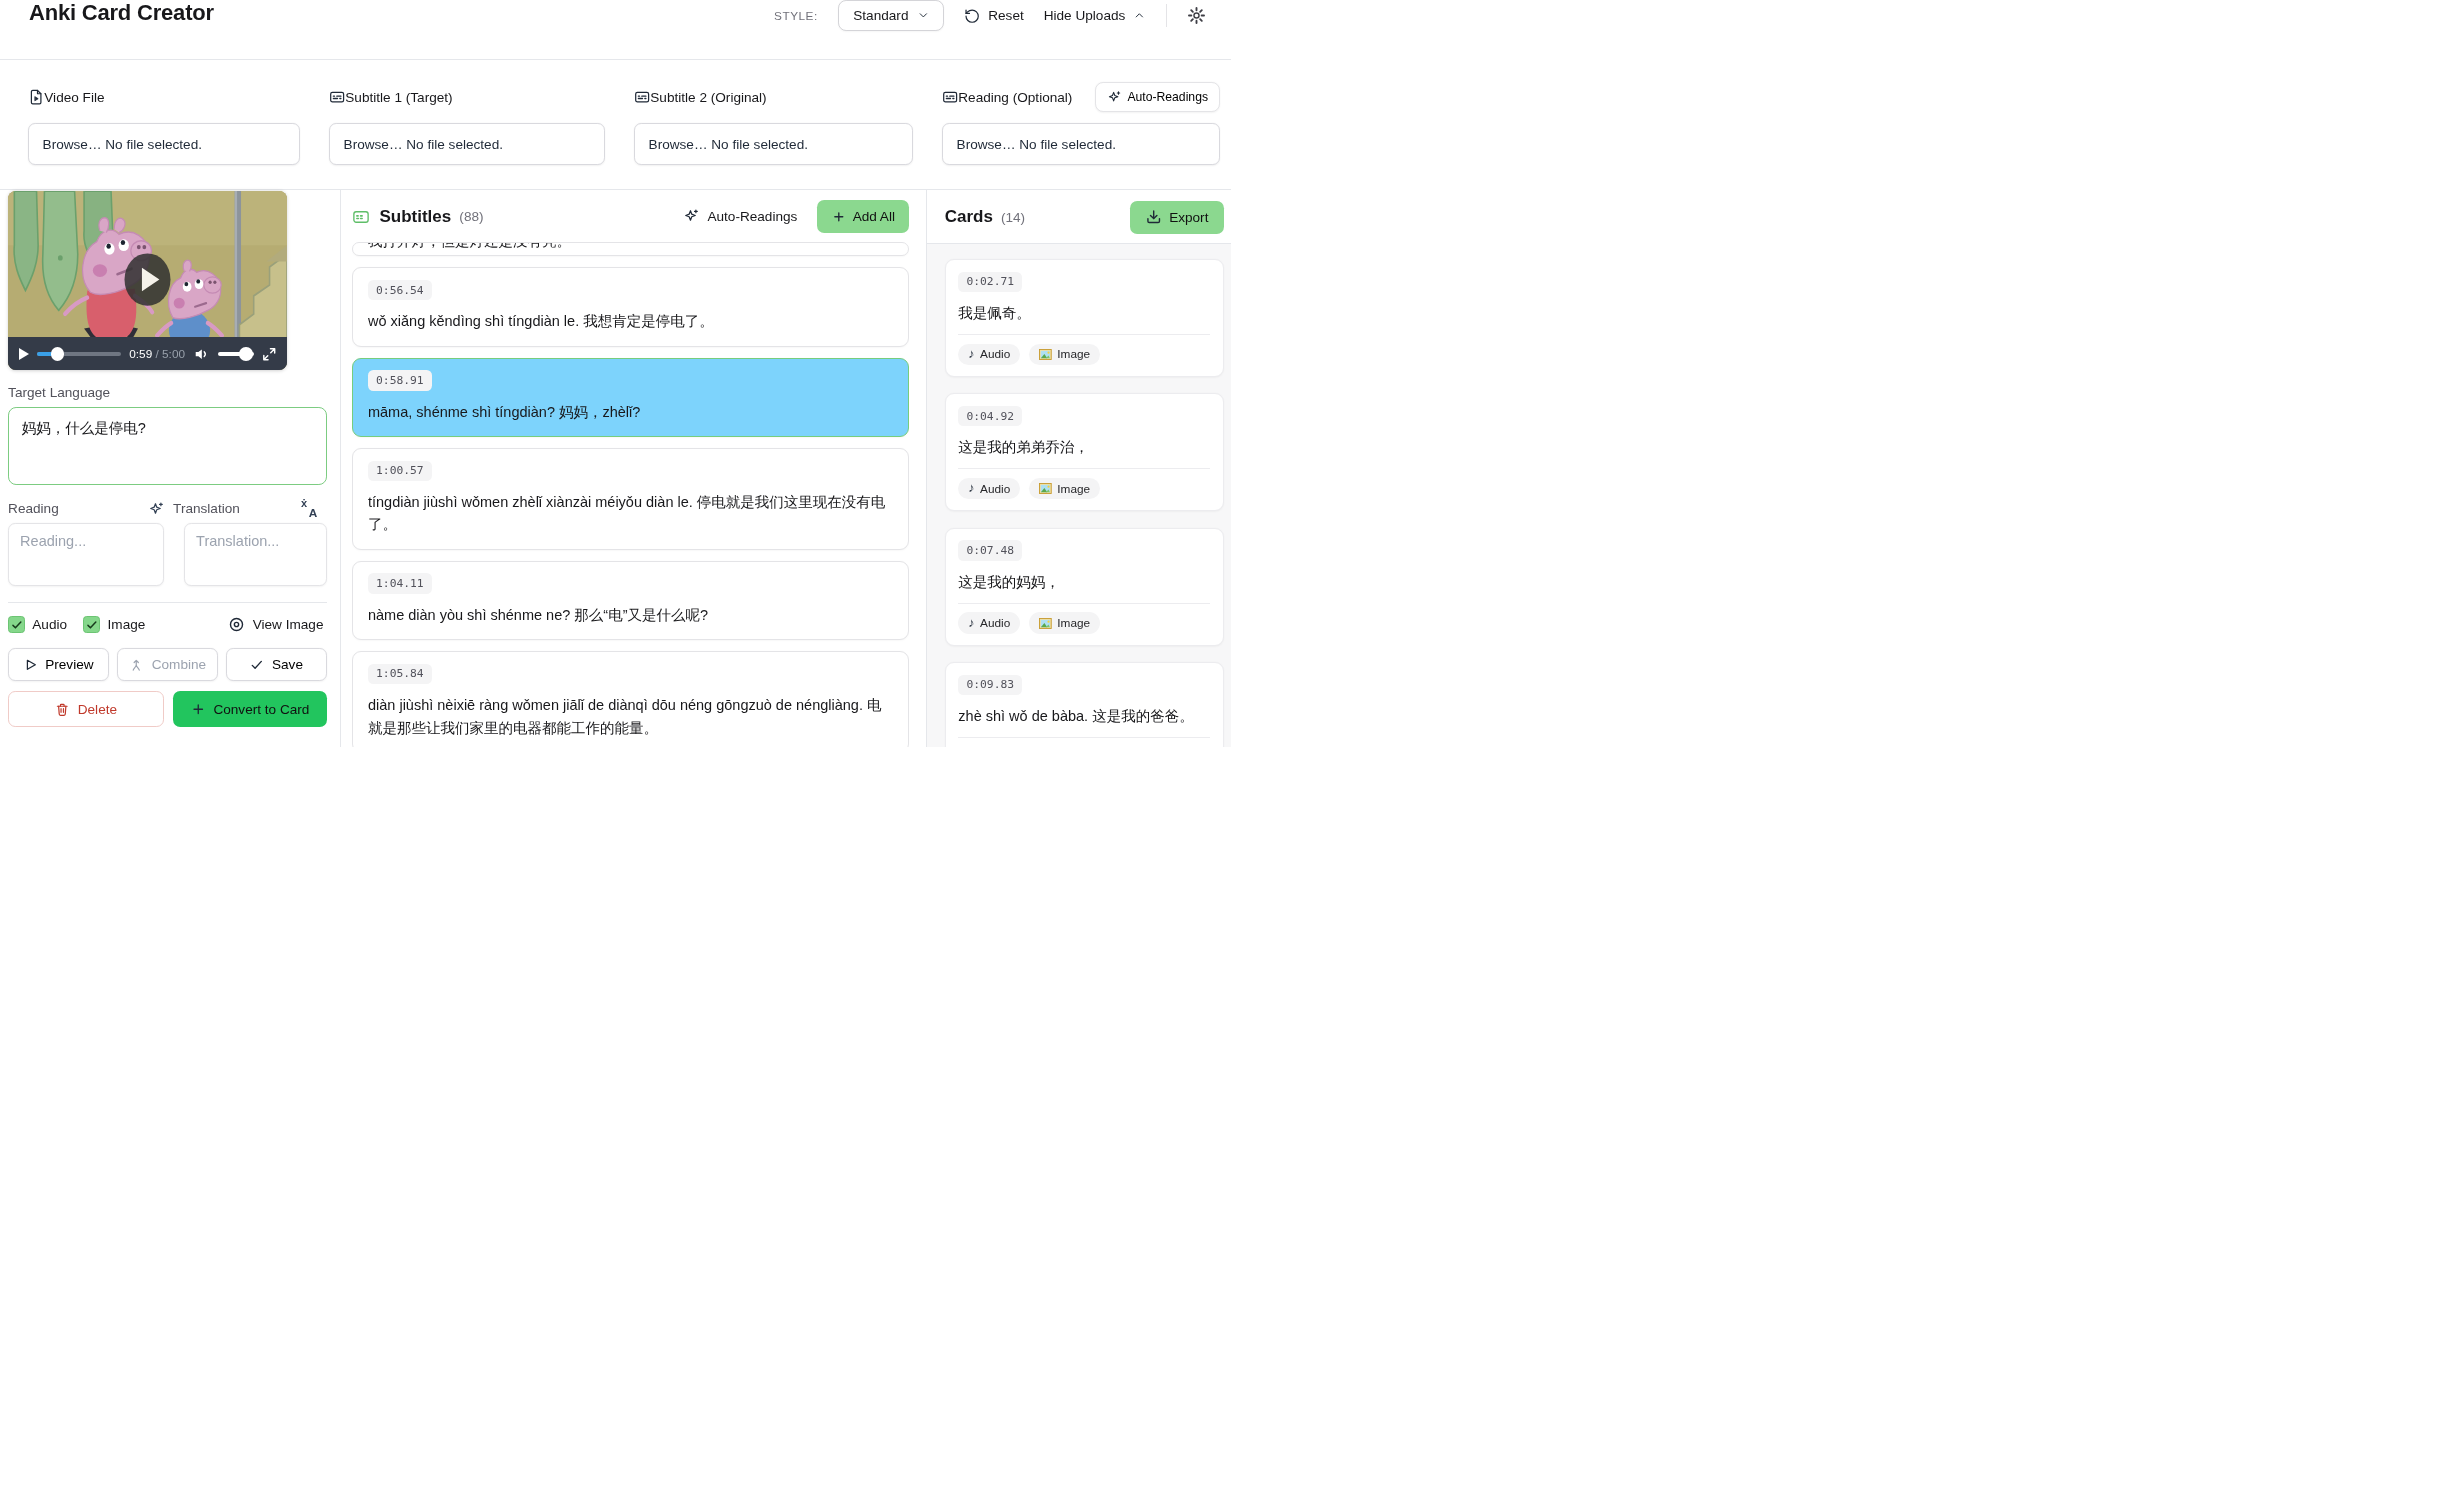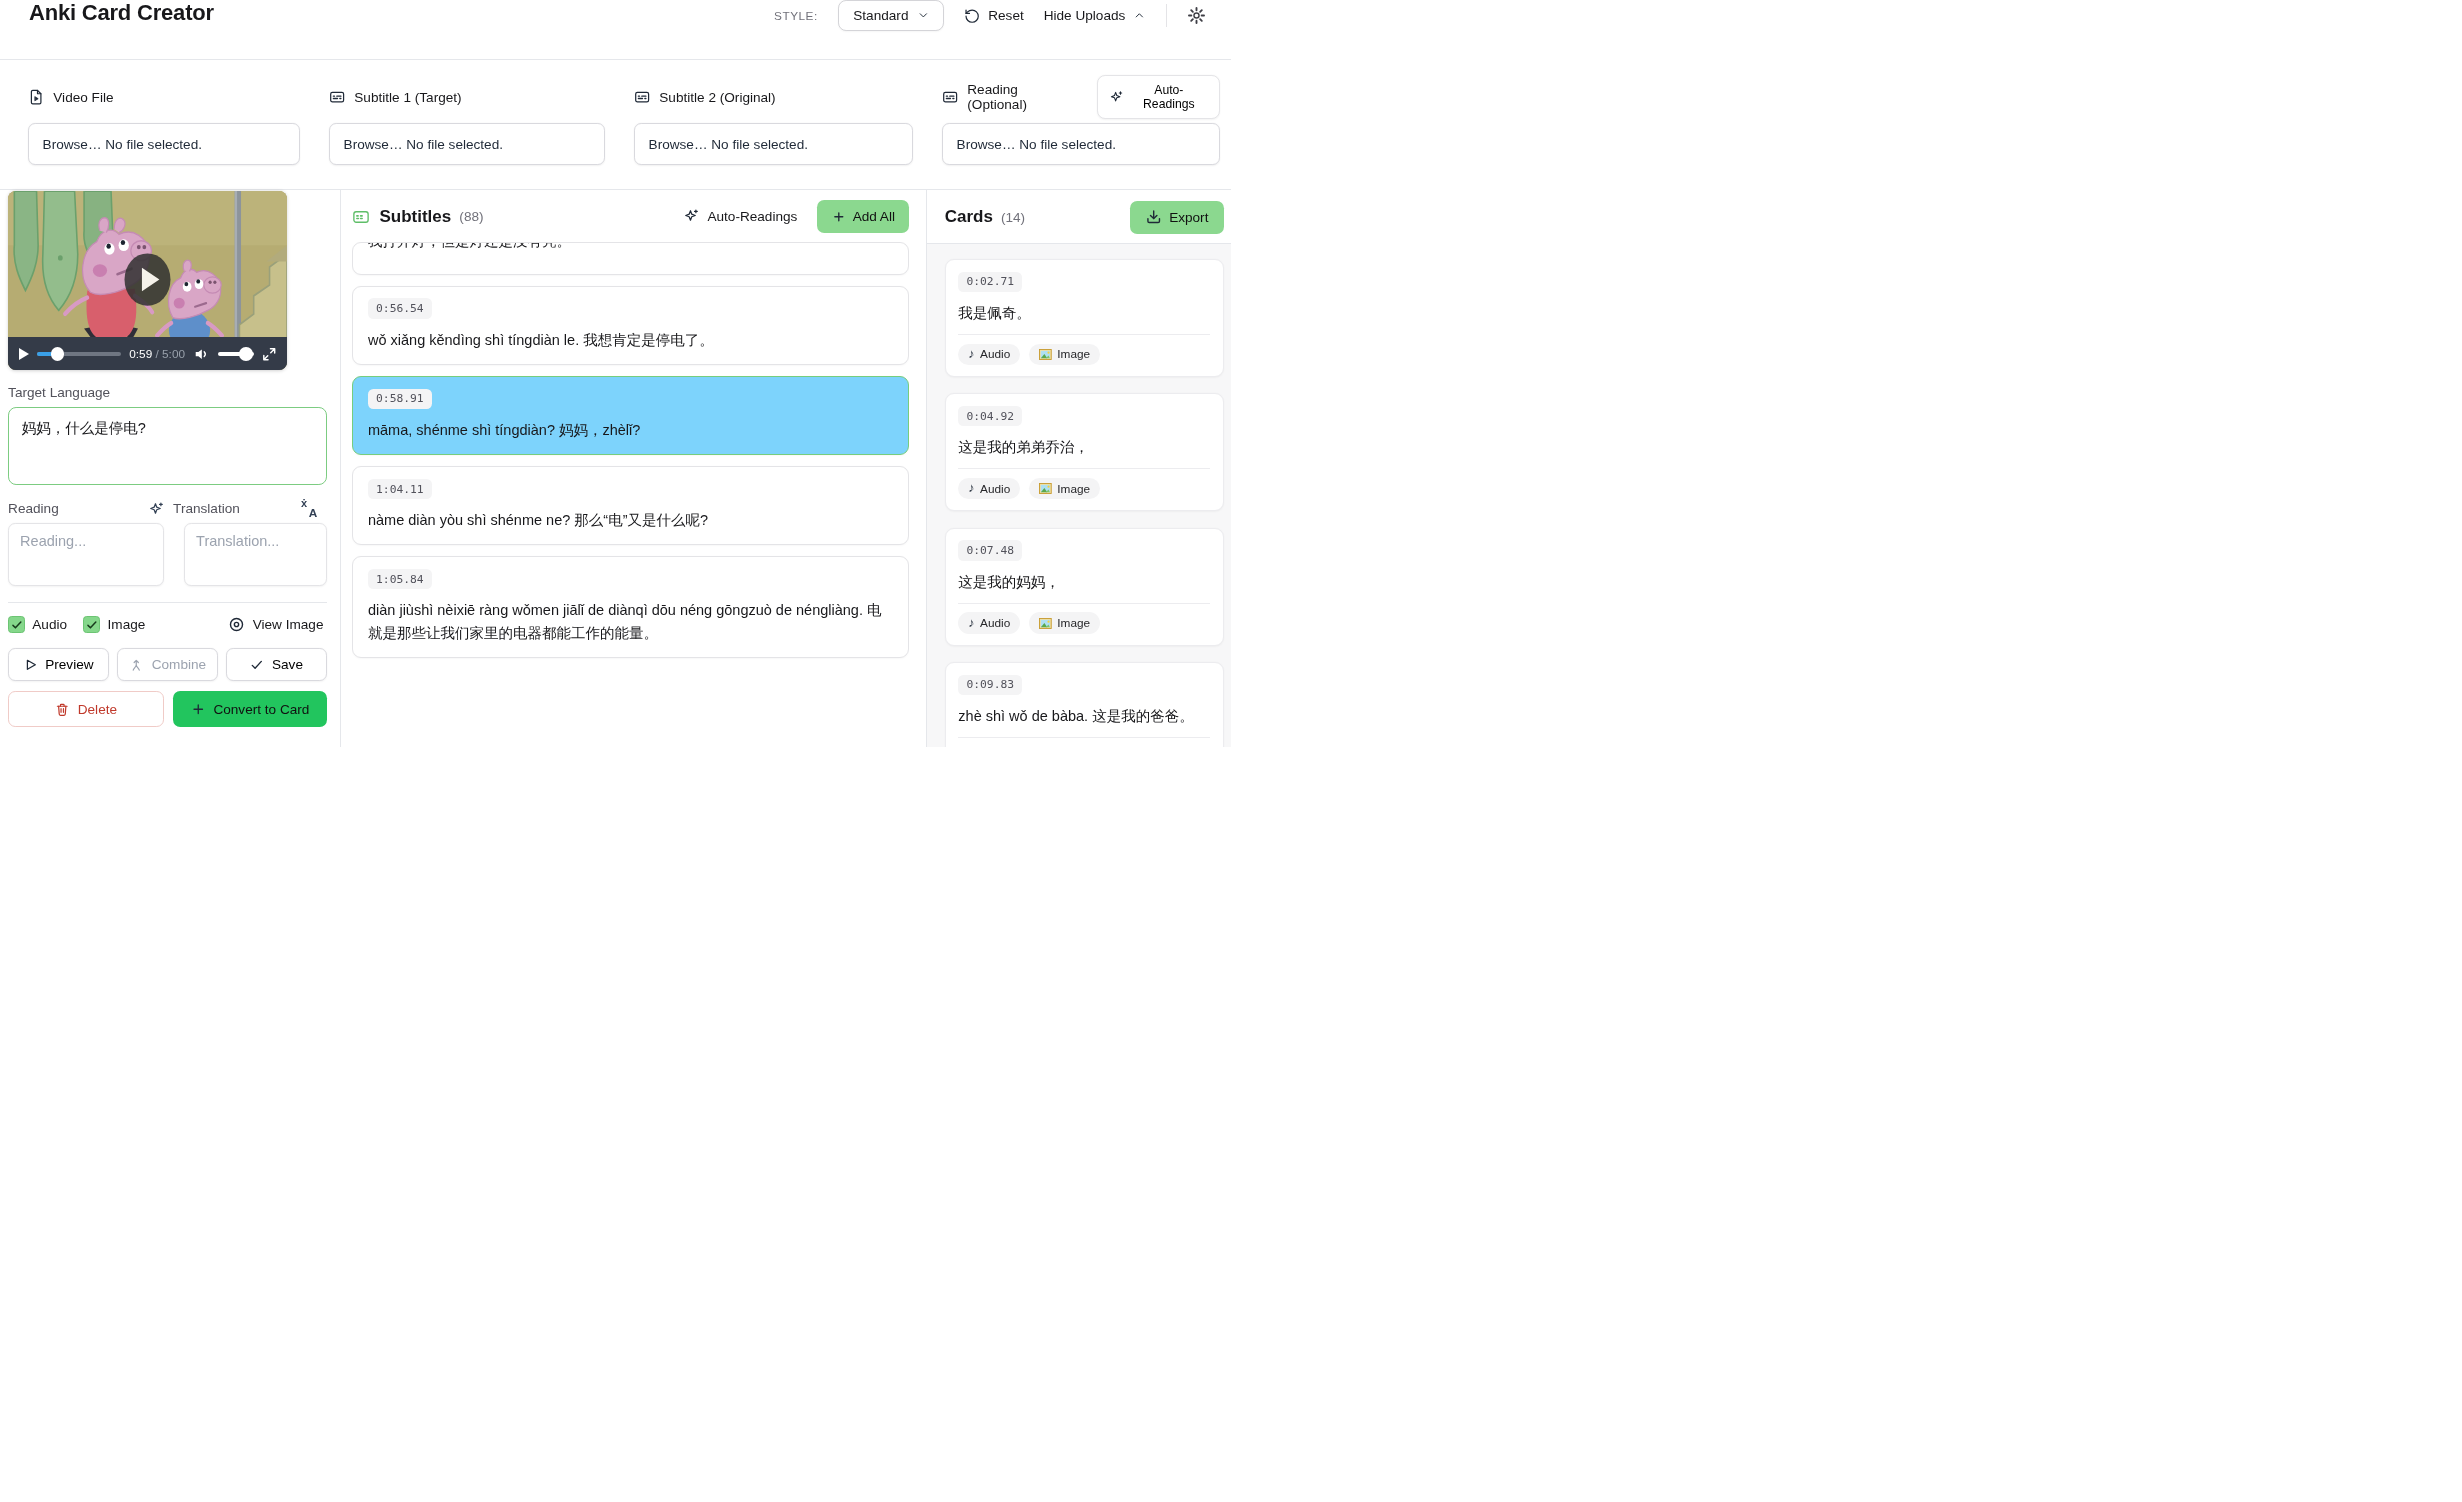--- a/index.html
+++ b/index.html
@@ -12,21 +12,21 @@
   .app-title { font-size:22px; font-weight:bold; letter-spacing:-0.2px; }
   .topbar-right { margin-left:auto; display:flex; align-items:center; gap:20px; }
   .style-label { font-size:11.8px; color:#71717a; letter-spacing:0.5px; }
   .style-select { display:flex; align-items:center; gap:9px; border:0.9px solid #d4d4d8; border-radius:8.1px; background:#fff; padding:7.2px 12.7px 7.2px 14.5px; font-size:13.6px; cursor:pointer; box-shadow:0 0.9px 1.8px rgba(0,0,0,0.04); }
   .tb-btn { display:flex; align-items:center; gap:8.1px; background:none; border:none; font-size:13.6px; color:#18181b; cursor:pointer; font-family:inherit; }
   .tb-divider { width:0.9px; height:23.5px; background:#e4e4e7; }
   .icon { display:inline-flex; align-items:center; justify-content:center; flex:0 0 auto; }
 
   
   .uploads { display:grid; grid-template-columns: 272px 276px 279px 1fr; gap:29px; padding:20px 11px 23.5px 28px; border-bottom:0.9px solid #e5e7eb; }
-  .upload-head { display:flex; align-items:center; gap:9px; height:34px; font-size:13.6px; }
+  .upload-head { display:flex; align-items:center; height:34px; font-size:13.6px; }
   .upload-head .grow { flex:1; }
   .auto-readings-sm { display:flex; align-items:center; gap:6.3px; font-size:12.2px; background:#fff; border:0.9px solid #e4e4e7; border-radius:8.1px; padding:7.2px 11px; cursor:pointer; box-shadow:0 0.9px 1.8px rgba(0,0,0,0.05); font-family:inherit; }
   .browse-box { margin-top:9px; height:42px; background:#fff; border:0.9px solid #d9d9de; border-radius:7.2px; box-shadow:0 0.9px 1.8px rgba(0,0,0,0.06); display:flex; align-items:center; padding:0 13.6px; font-size:13.6px; color:#1f2937; cursor:pointer; }
 
   
   .main { display:flex; height:557px; }
   .col-left { width:319px; margin-left:8.1px; }
   .vdiv { width:0.9px; background:#e5e7eb; }
   .vdiv.d1 { margin-left:12.7px; }
   .vdiv.d2 { margin-left:16.3px; }
@@ -457,20 +457,24 @@
         </div>
         <div class="sub-row">
           <span class="t-badge">0:56.54</span>
           <div class="sub-text">wǒ xiǎng kěndìng shì tíngdiàn le. 我想肯定是停电了。</div>
         </div>
         <div class="sub-row selected">
           <span class="t-badge">0:58.91</span>
           <div class="sub-text">māma, shénme shì tíngdiàn? 妈妈，zhèlǐ?</div>
         </div>
         <div class="sub-row">
+          <span class="t-badge">1:00.57</span>
+          <div class="sub-text">tíngdiàn jiùshì wǒmen zhèlǐ xiànzài méiyǒu diàn le. 停电就是我们这里现在没有电了。</div>
+        </div>
+        <div class="sub-row">
           <span class="t-badge">1:04.11</span>
           <div class="sub-text">nàme diàn yòu shì shénme ne? 那么“电”又是什么呢?</div>
         </div>
         <div class="sub-row">
           <span class="t-badge">1:05.84</span>
           <div class="sub-text">diàn jiùshì nèixiē ràng wǒmen jiālǐ de diànqì dōu néng gōngzuò de néngliàng. 电就是那些让我们家里的电器都能工作的能量。</div>
         </div>
       </div>
     </div>
 

